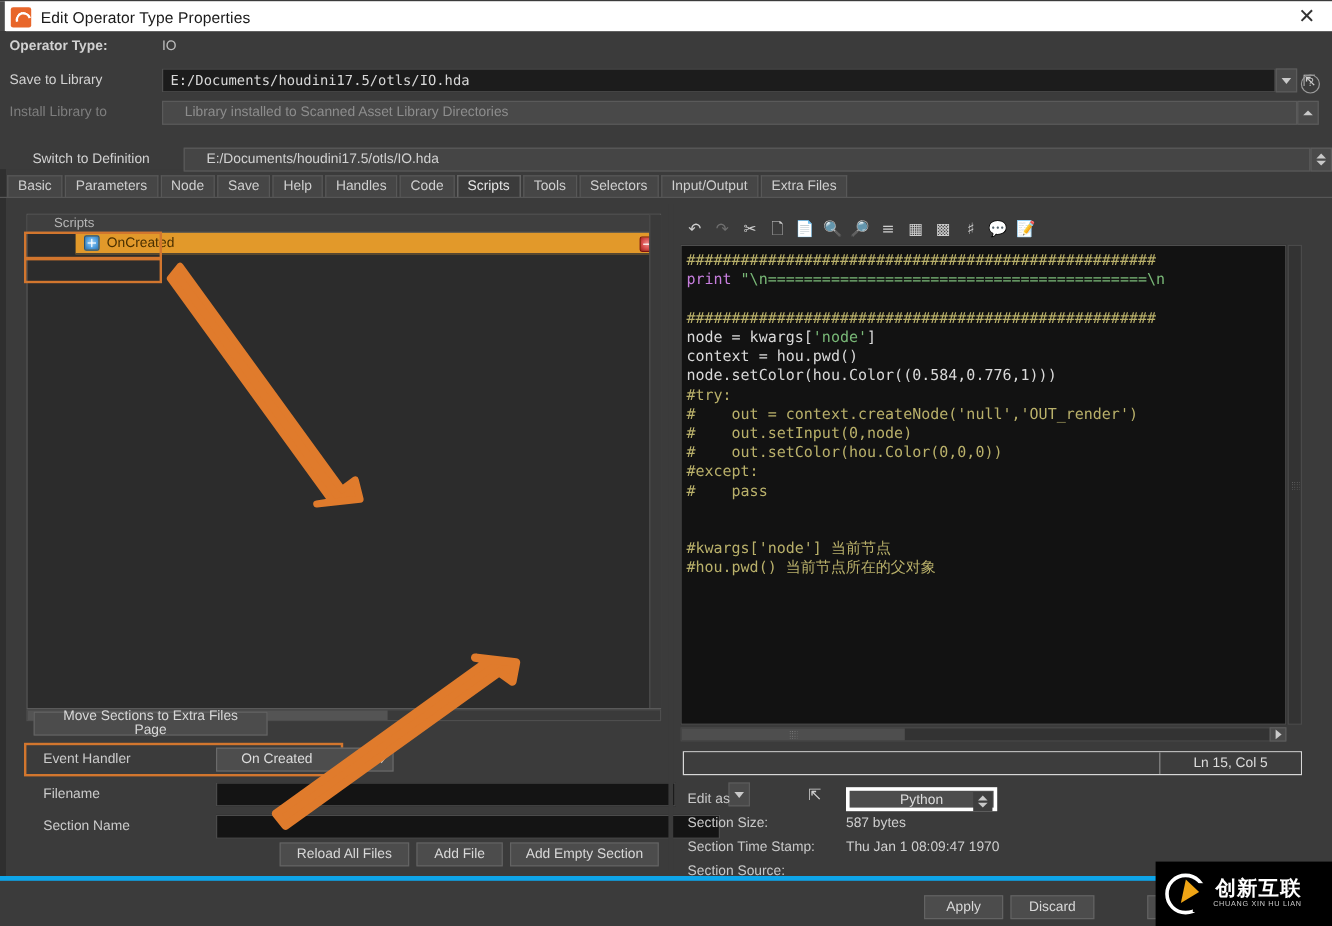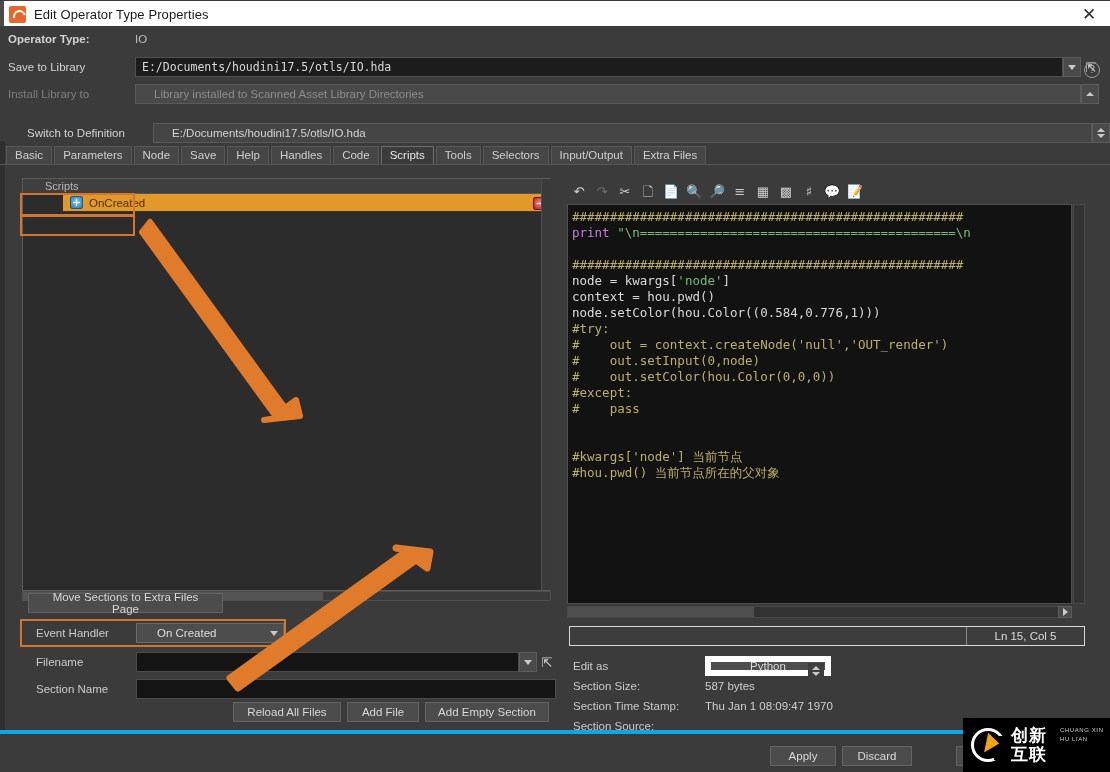--- a/index.html
+++ b/index.html
@@ -145,21 +145,21 @@
     display: inline-flex; align-items: center; justify-content: center;
   }
 
   .move-btn { position: absolute; left: 22px; top: 423px; width: 195px; height: 20px; }
 
   
   .eh-outline {
     position: absolute; left: 14px; top: 449px; width: 266px; height: 28px;
     border: 2px solid #d2762e;
   }
-  .frm-row { position: absolute; display: flex; align-items: center; }
+  .frm-row { position: absolute; display: flex; align-items: center; gap: 44px; }
   .frm-label { width: 108px; padding-left: 8px; color: #cbcbcb; font-size: 11.5px; }
 
   .eh-combo {
     width: 148px; height: 20px; background: #4d4d4d; border: 1px solid #6a6a6a;
     display: flex; align-items: center; padding-left: 20px; color: #dcdcdc;
     position: relative; cursor: pointer;
   }
   .eh-combo .caret-box {
     position: absolute; right: 1px; top: 1px; width: 16px; height: 16px;
     display: flex; align-items: center; justify-content: center;
@@ -240,22 +240,22 @@
     display: flex; align-items: center; justify-content: center;
     color: #dcdcdc; font-size: 11.5px;
   }
 
   .meta { position: absolute; left: 6px; top: 452px; }
   .meta-row { display: flex; align-items: center; height: 20px; margin-bottom: 0px; }
   .meta-label { width: 132px; color: #c9c9c9; font-size: 11.5px; }
   .meta-val { color: #cfcfcf; font-size: 11.5px; }
 
   .editas-combo {
-    width: 126px; height: 20px; background: #4d4d4d; border: 6px solid #ffffff;
-    display: flex; align-items: center; justify-content: center; color: #dcdcdc;
+    width: 126px; height: 20px; background: #4d4d4d; border: 3px solid #ffffff;
+    display: flex; align-items: flex-end; justify-content: center; color: #dcdcdc;
     position: relative; cursor: pointer;
   }
   .editas-combo .spin {
     position: absolute; right: 1px; top: 1px; width: 16px; height: 16px;
     background: #3e3e3e; display:flex; flex-direction:column; align-items:center; justify-content:center; gap:2px;
   }
 
   .save-as-file { position: absolute; left: 437px; top: 530px; width: 100px; height: 20px; }
 
   
@@ -291,21 +291,21 @@
     background: #000;
   }
   .wm-logo::after {
     content: ""; position: absolute; left: 12px; top: 3px;
     width: 0; height: 0;
     border-left: 13px solid #f0a515;
     border-top: 8px solid transparent;
     border-bottom: 12px solid transparent;
     transform: rotate(12deg);
   }
-  .wm-text { display: flex; flex-direction: row; }
+  .wm-text { display: flex; flex-direction: column; text-align: right; }
   .wm-cn { color: #fff; font-size: 17px; font-weight: bold; letter-spacing: 1px; line-height: 19px; }
   .wm-en { color: #cfcfcf; font-size: 6px; letter-spacing: .6px; line-height: 9px; }
 
   .vsplit {
     position: absolute; left: 557px; top: 170px; width: 4px; height: 555px;
     background: #3b3b3b;
   }
   .edge-left { position:absolute; left:0; top:26px; width:5px; height:704px; background:#2f2f2f; }
 </style>
 </head>

